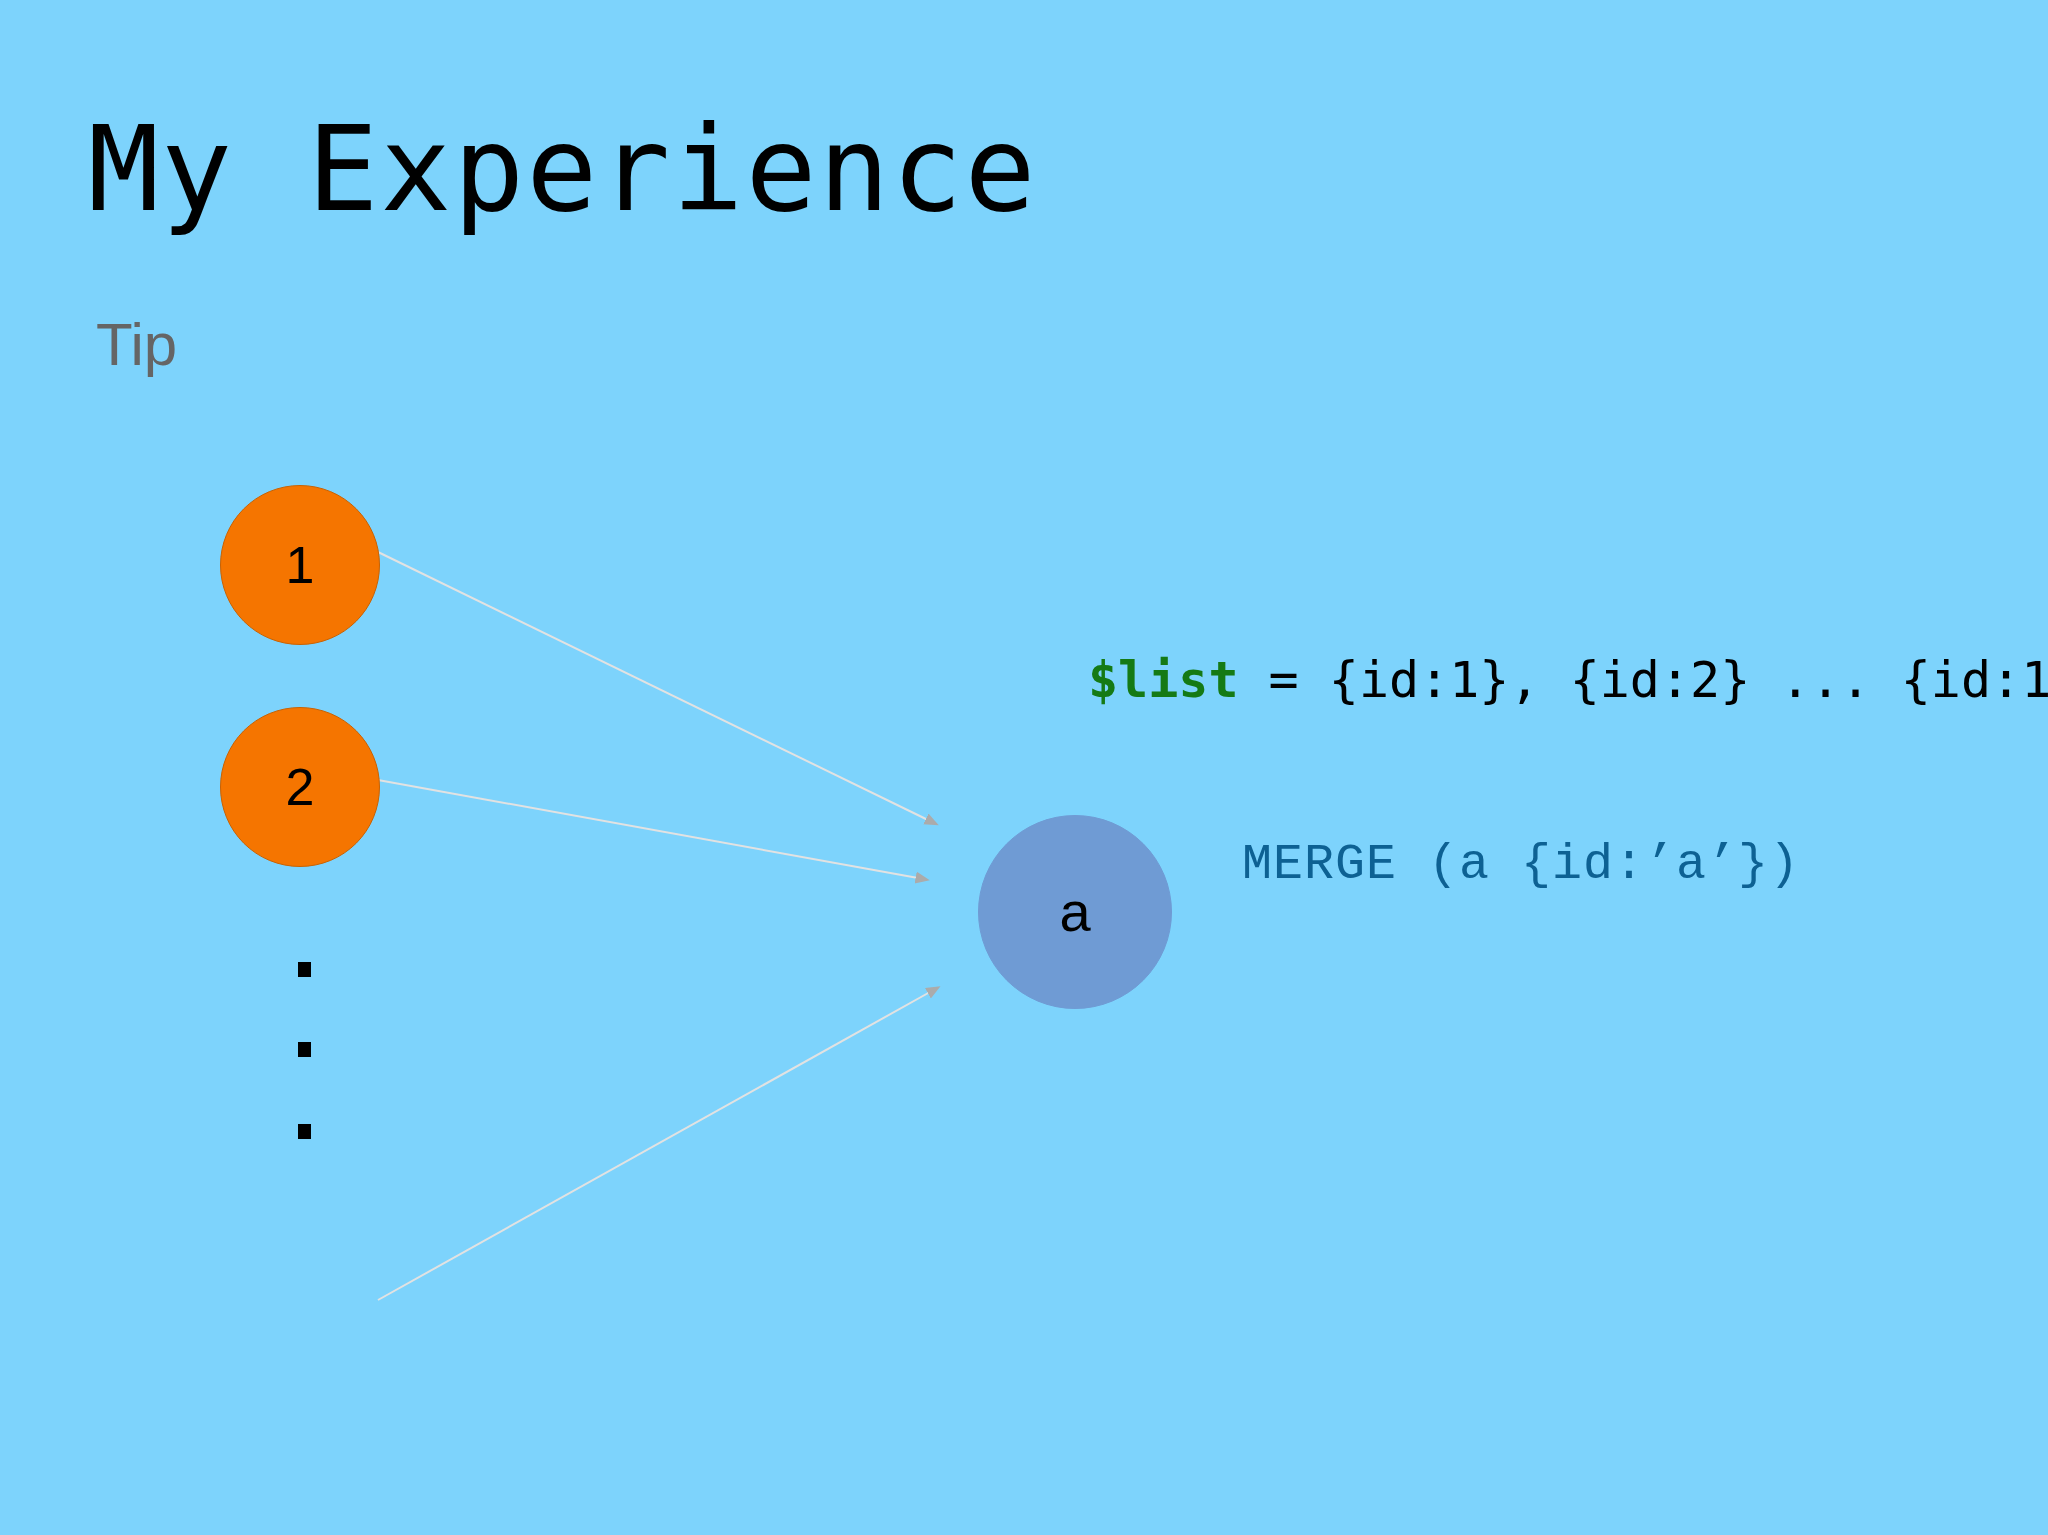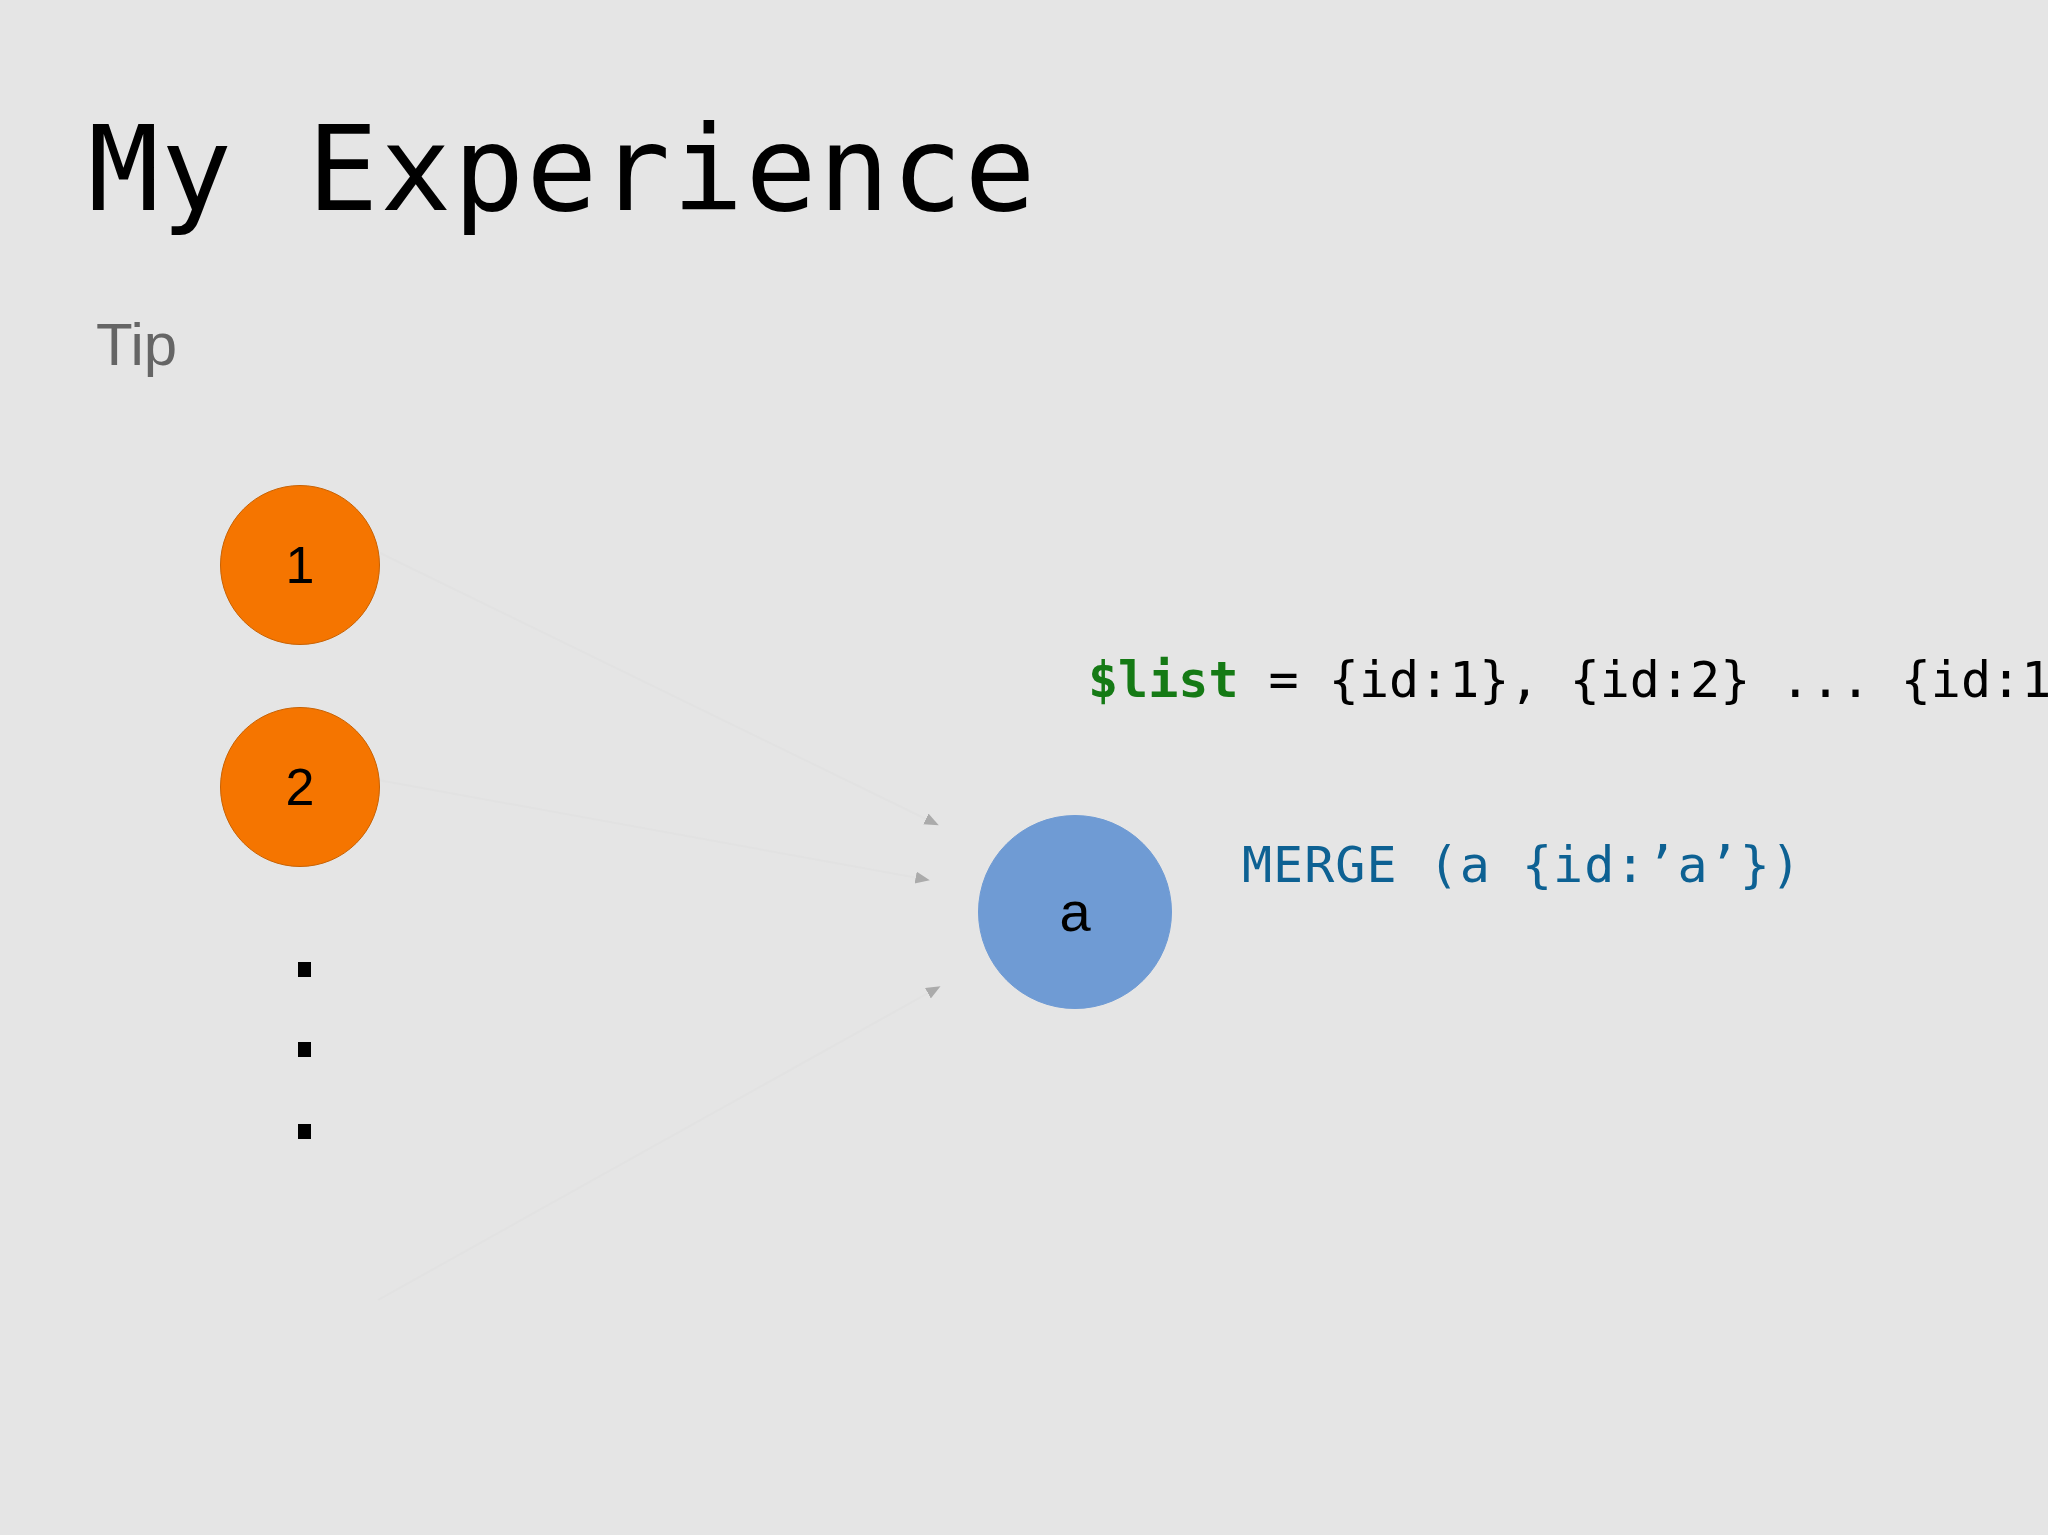--- a/index.html
+++ b/index.html
@@ -7,21 +7,21 @@
     padding: 0;
     background: #ffffff;
   }
   body {
     font-family: "Liberation Sans", sans-serif;
   }
   #slide {
     position: relative;
     width: 2048px;
     height: 1535px;
-    background: #e5e5e5;
+    background: #7dd3fc;
     overflow: hidden;
   }
 
   
   #slide-title {
     position: absolute;
     left: 88px;
     top: 108px;
     font-family: "DejaVu Sans Mono", "Liberation Mono", monospace;
     font-size: 118px;
@@ -113,20 +113,21 @@
   #code-list-var {
     color: #157A15;
     font-weight: bold;
   }
   #code-merge-line {
     left: 1242px;
     top: 835px;
     font-size: 50px;
     color: #0D6193;
     letter-spacing: 1px;
+    font-family: Liberation Mono, monospace;
   }
 </style>
 </head>
 <body>
 
 <div id="slide">
 
   <div id="slide-title">My Experience</div>
 
   <div id="slide-subtitle">Tip</div>

